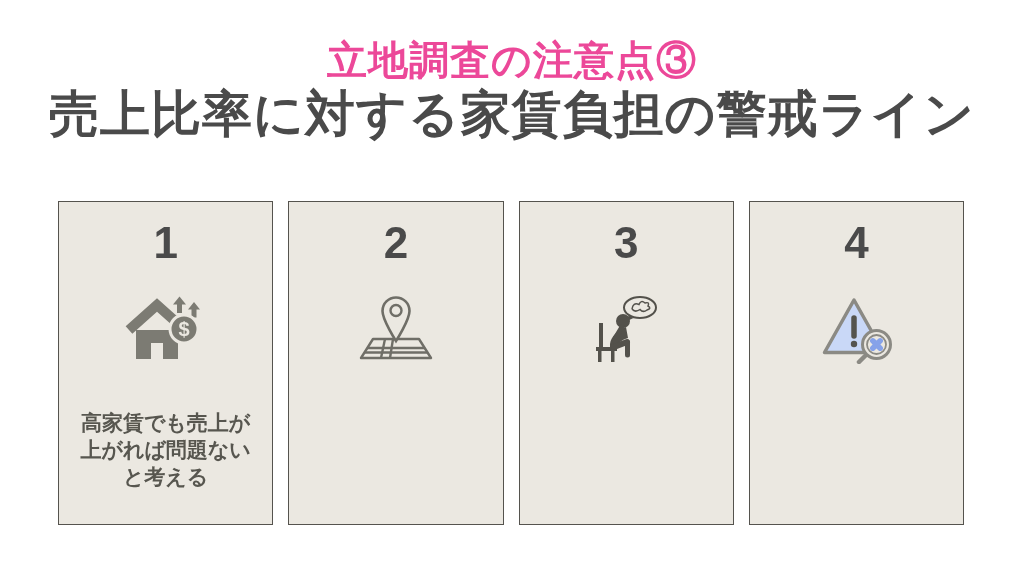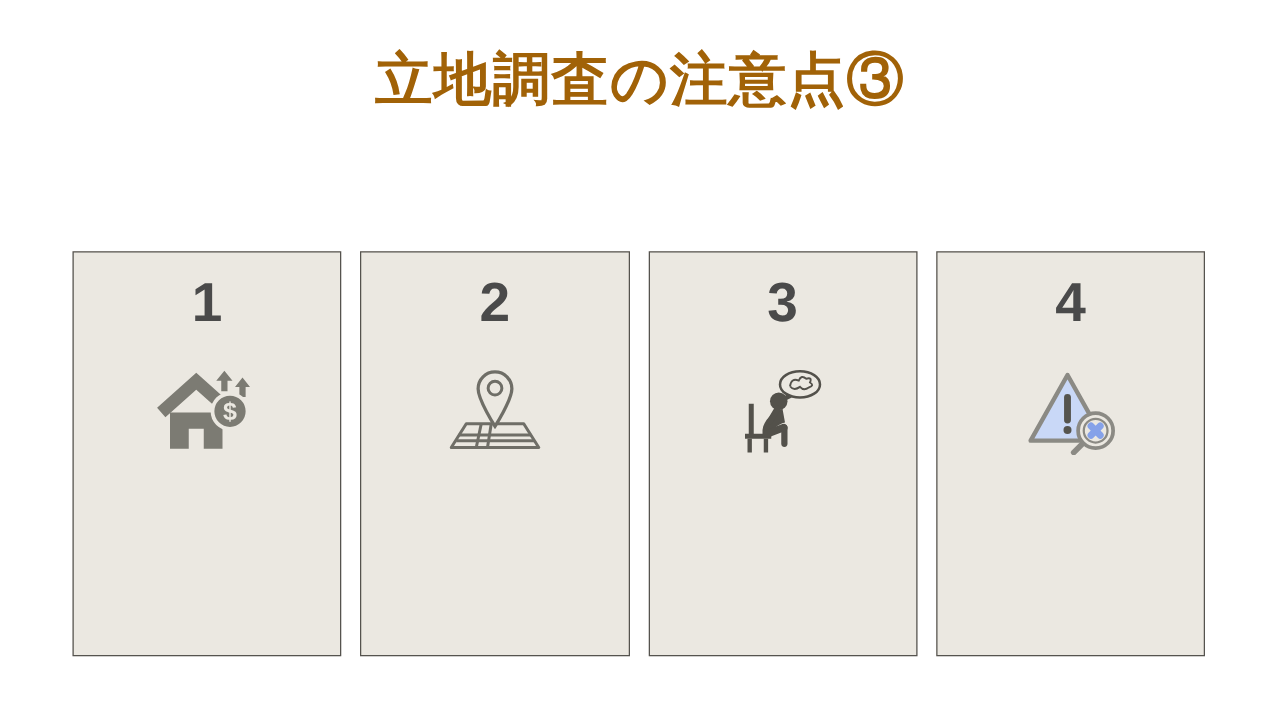--- a/index.html
+++ b/index.html
@@ -5,22 +5,22 @@
   html, body { margin: 0; padding: 0; }
   body {
     width: 1024px; height: 576px;
     background: #ffffff;
     font-family: "Liberation Sans", sans-serif;
     overflow: hidden;
   }
   .slide { position: relative; width: 1024px; height: 576px; background: #ffffff; overflow: hidden; }
   .title1 {
     position: absolute; top: 33px; left: 0; width: 100%;
-    text-align: center; font-size: 46px; font-weight: 700;
-    color: #a16207; letter-spacing: 1px;
+    text-align: center; font-size: 40px; font-weight: 700;
+    color: #ec4899; letter-spacing: 1px;
   }
   .title2 {
     position: absolute; top: 81px; left: 0; width: 100%;
     text-align: center; font-size: 50px; font-weight: 700;
     color: #4a4a4a; letter-spacing: 1px;
   }
   .cards {
     position: absolute; left: 58px; top: 201px;
     width: 906px; height: 324px;
     display: grid; grid-template-columns: repeat(4, 1fr); column-gap: 15px;
@@ -47,35 +47,39 @@
     font-weight: 700; color: #57564f;
     white-space: pre-line; padding: 0 2px 10px 2px;
   }
 </style>
 </head>
 <body>
 
 <div class="slide">
 
   <div class="title1">立地調査の注意点③</div>
+  <div class="title2">売上比率に対する家賃負担の警戒ライン</div>
 
   <div class="cards">
 
     <div class="card">
       <div class="card-number">1</div>
       <div class="card-icon">
         <svg width="84" height="70" viewBox="0 0 84 70" aria-hidden="true">
           <path d="M49,10.5 L55.5,2.5 L62,10.5 L58,10.5 L58,19 L53,19 L53,10.5 Z" fill="#7c7b73"></path>
           <path d="M64,15.5 L70,8 L76,15.5 L72.5,15.5 L72.5,23.5 L67.5,23.5 L67.5,15.5 Z" fill="#7c7b73"></path>
           <polyline points="5,36 33,11 61,36" fill="none" stroke="#7c7b73" stroke-width="10"></polyline>
           <path d="M12,36 H54 V65 H39 V49 H27 V65 H12 Z" fill="#7c7b73"></path>
           <circle cx="60" cy="35" r="14" fill="#7c7b73" stroke="#ebe8e1" stroke-width="3"></circle>
           <text x="60" y="42" font-size="20" font-weight="bold" fill="#ebe8e1" text-anchor="middle">$</text>
         </svg>
       </div>
+      <div class="card-text">高家賃でも売上が
+上がれば問題ない
+と考える</div>
     </div>
 
     <div class="card">
       <div class="card-number">2</div>
       <div class="card-icon">
         <svg width="84" height="70" viewBox="0 0 84 70" aria-hidden="true">
           <g fill="none" stroke="#6f6e67" stroke-width="2.4" stroke-linejoin="round">
             <path d="M19,45 H65 L77,64 H7 Z"></path>
             <path d="M31,45 L27,64"></path>
             <path d="M39,45 L36,64"></path>

